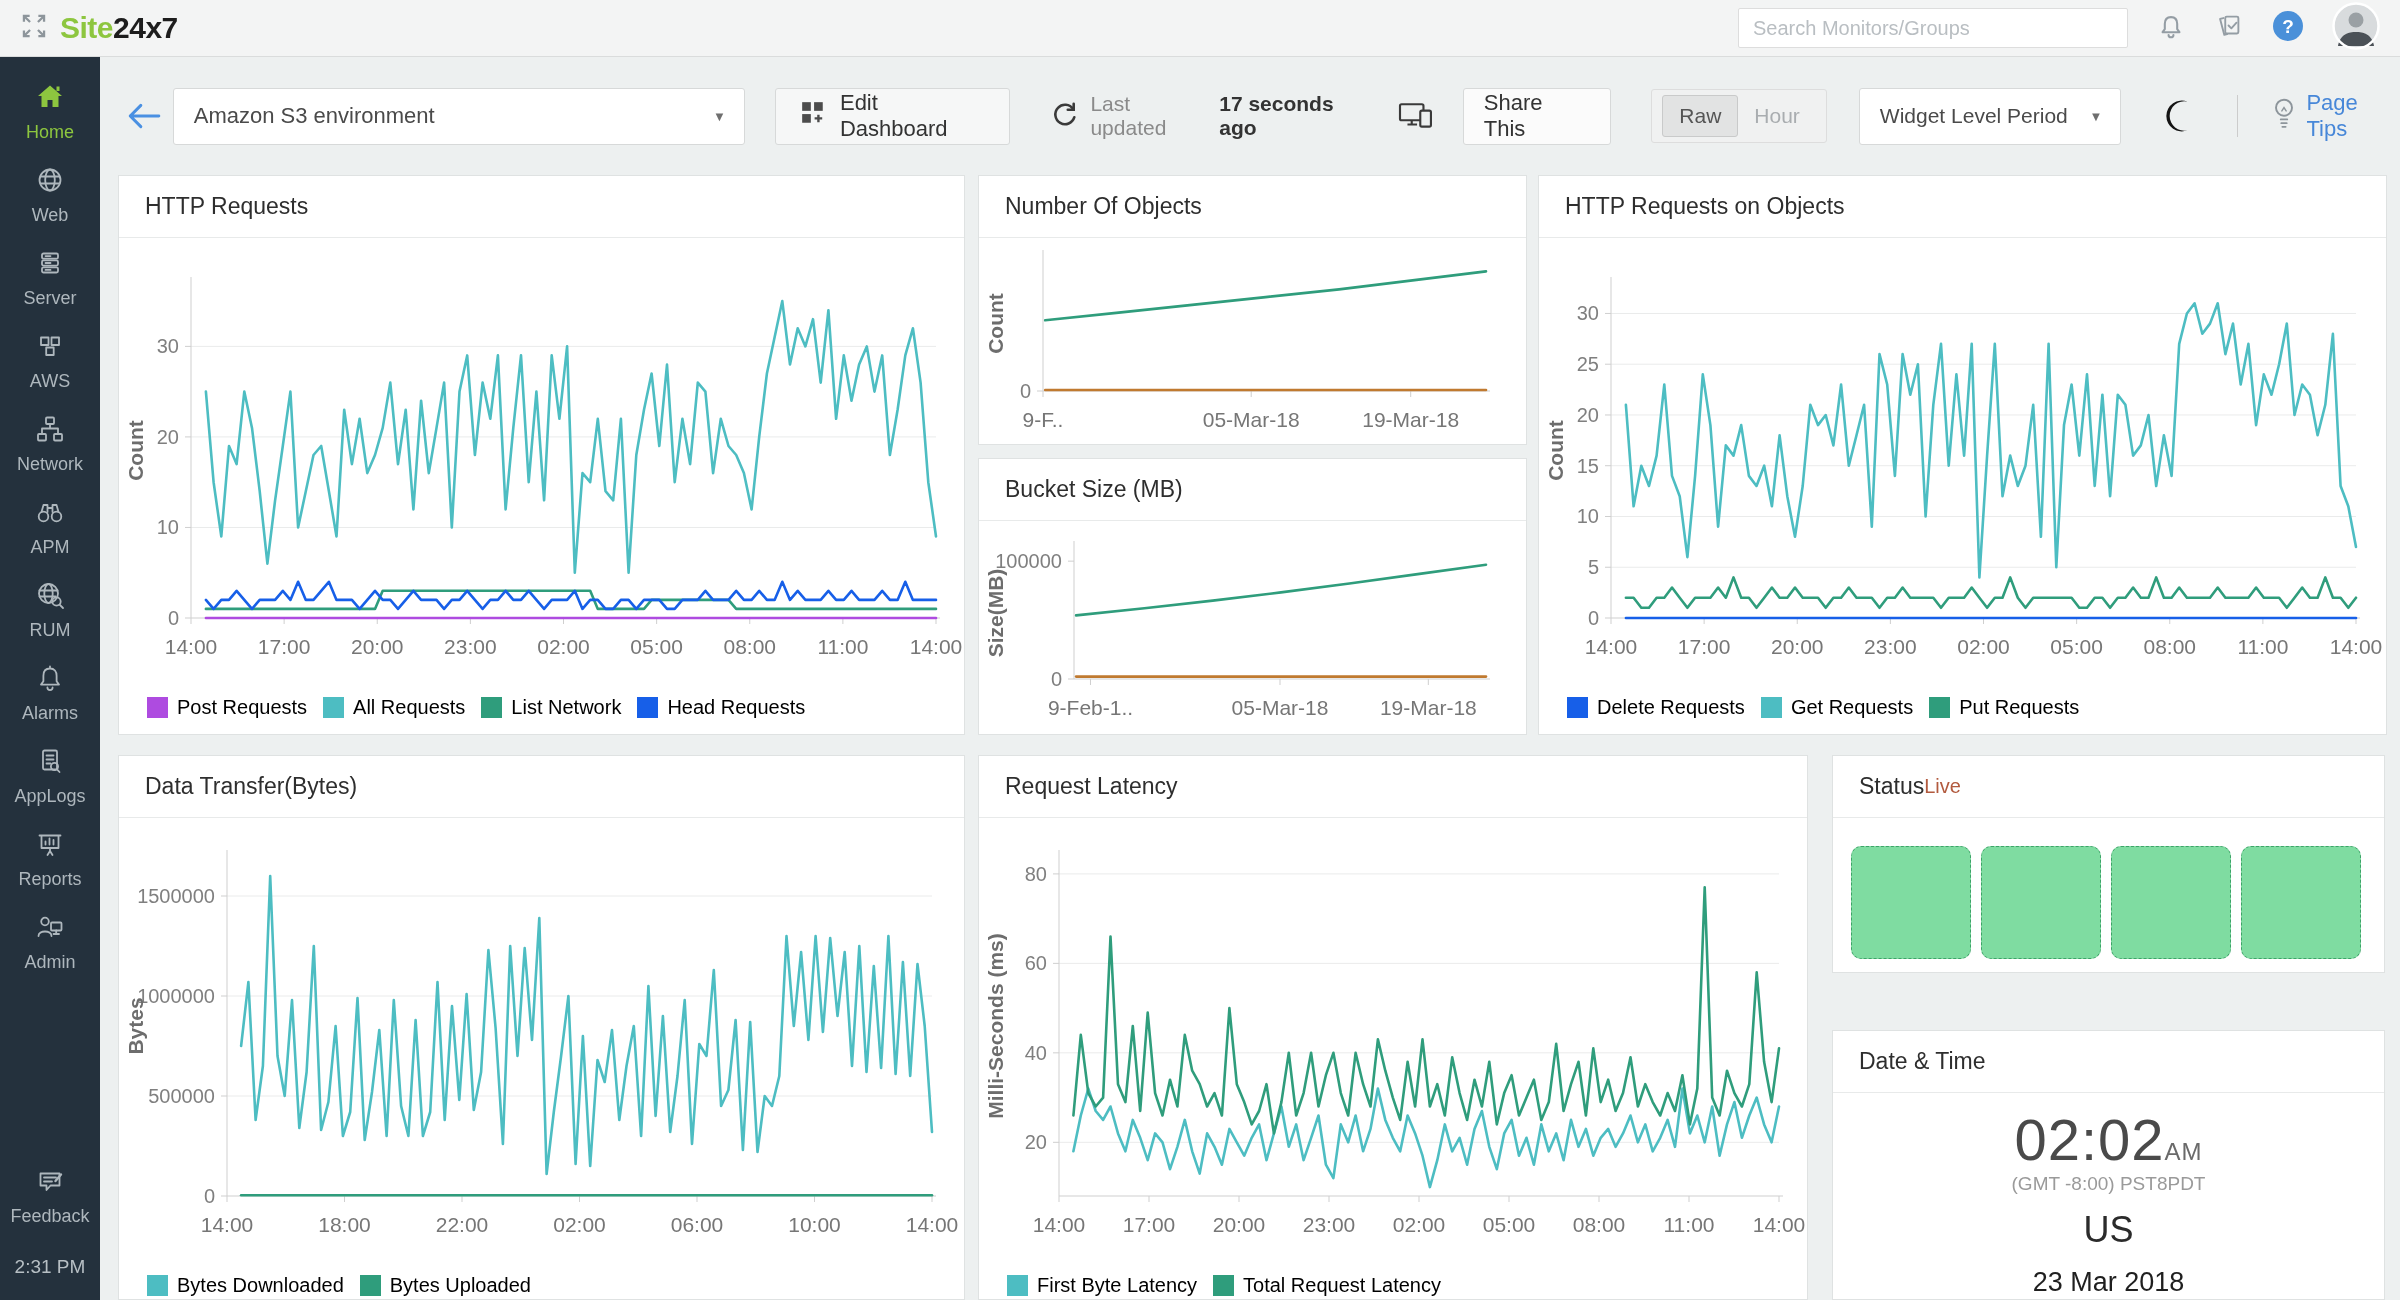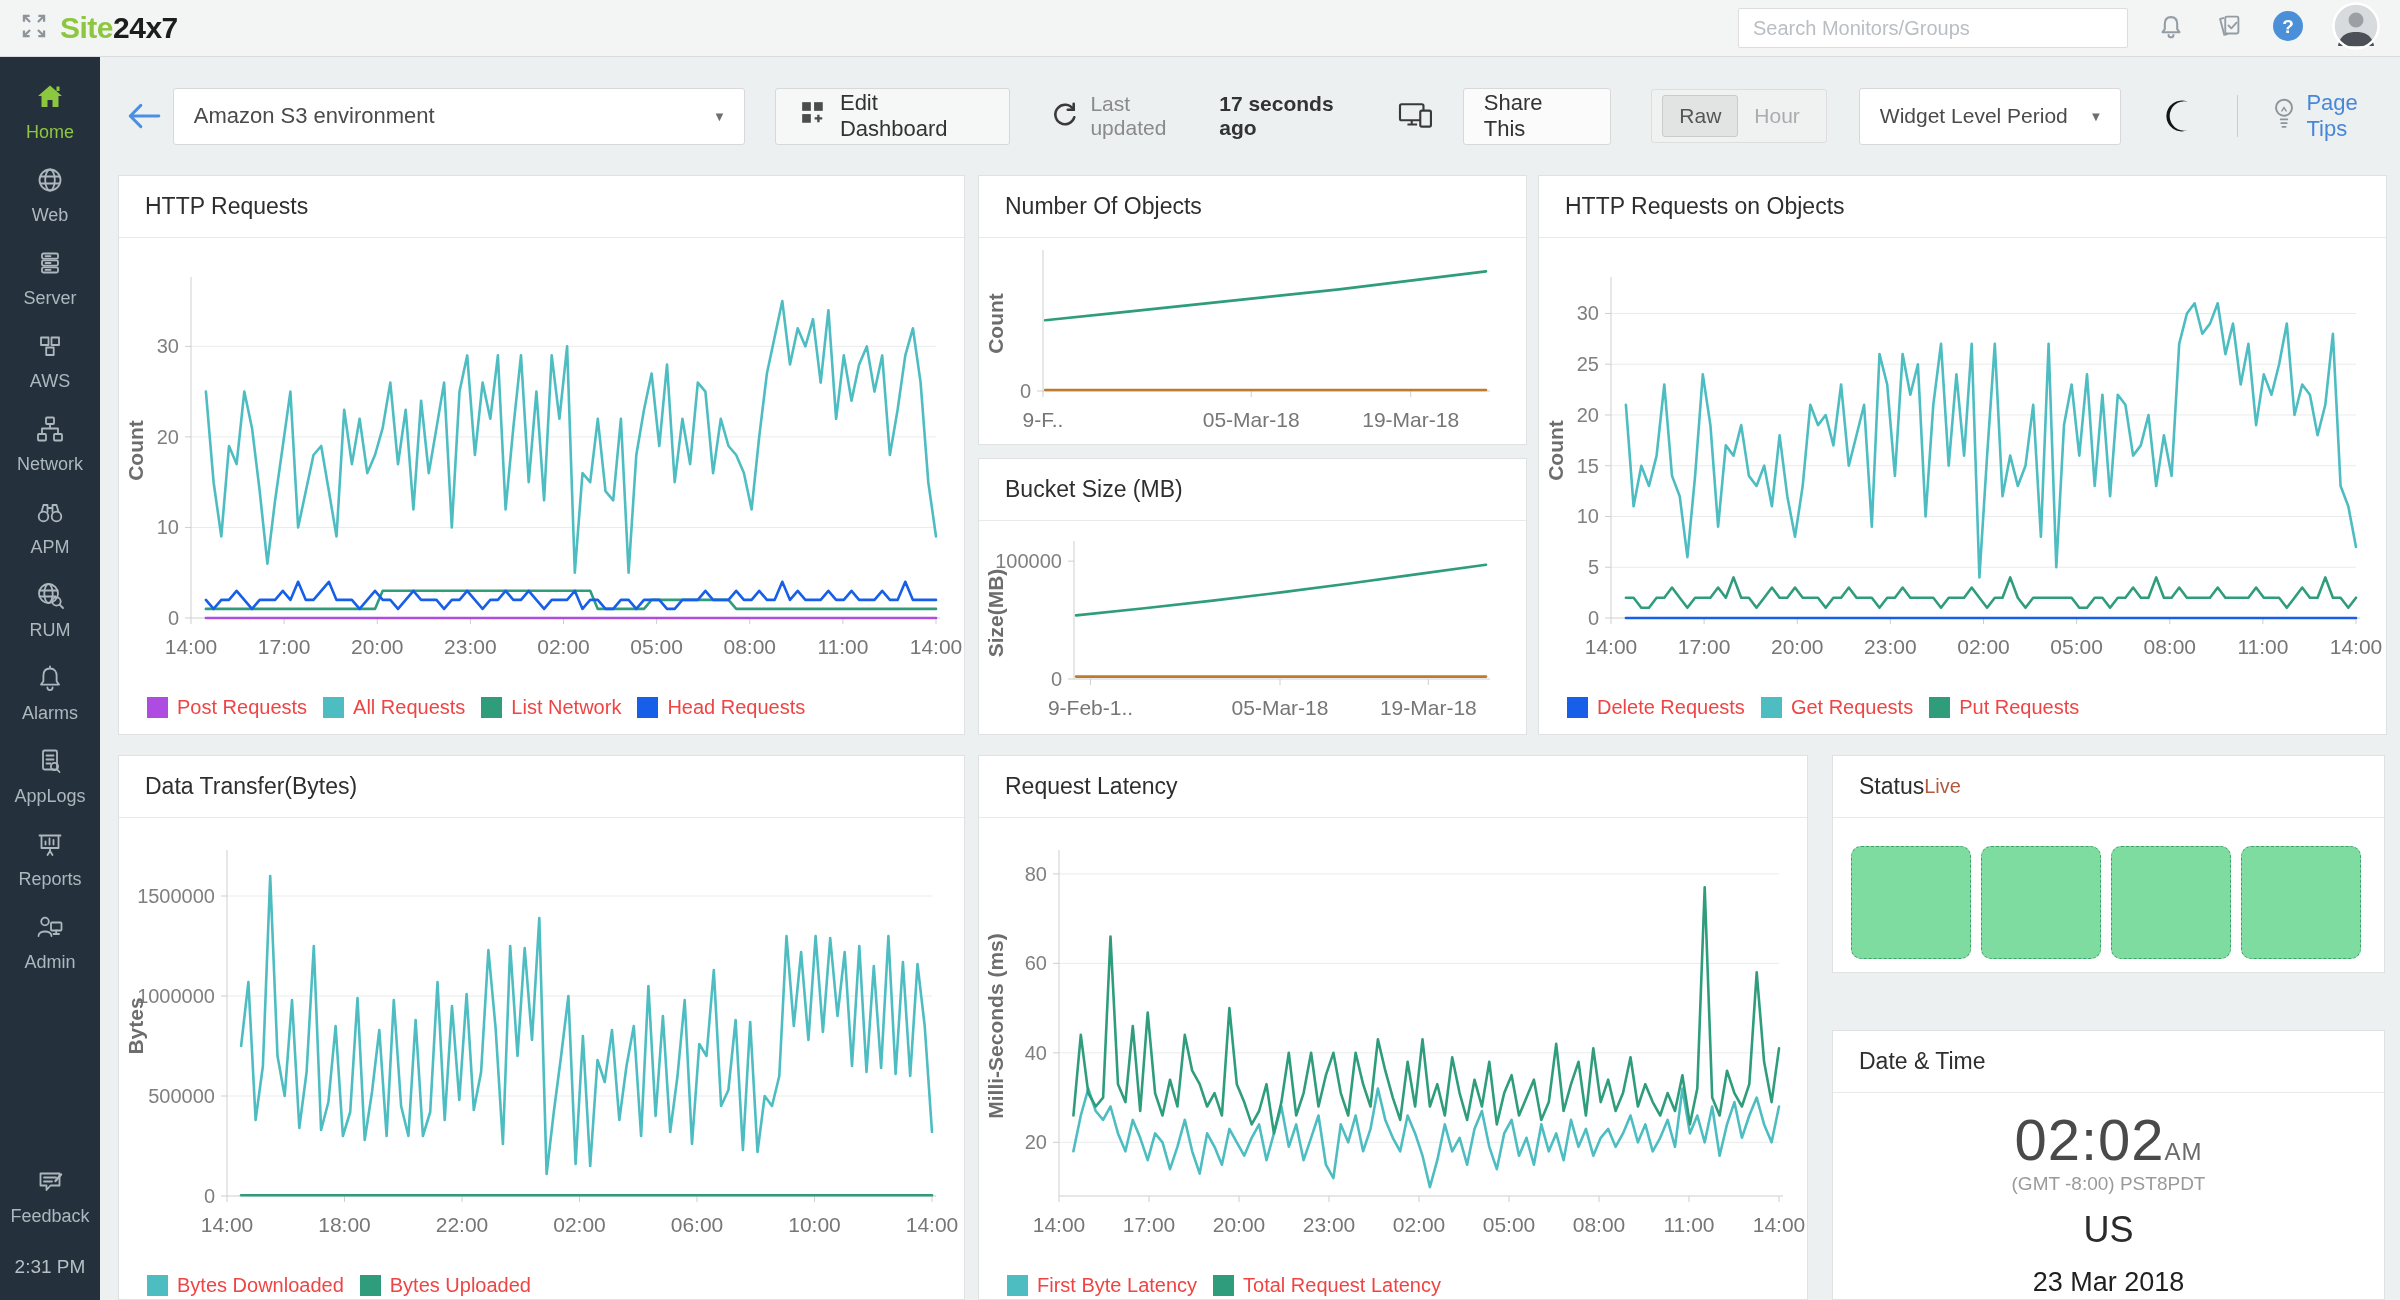--- a/index.html
+++ b/index.html
@@ -56,21 +56,21 @@
   .vdiv { width:1px; height:42px; background:#ccc; margin-left:40px; }
   .pagetips { margin-left:34px; display:flex; align-items:center; gap:10px; cursor:pointer; }
   .pagetips span { font-size:22px; color:#4787d8; }
 
   
   .widget { position:absolute; background:#fff; border:1px solid #dfe2e2; }
   .w-title { height:62px; border-bottom:1px solid #e8eaea; display:flex; align-items:center;
              padding:0 26px; font-size:23px; color:#2e2e2e; }
   .w-title .live { font-size:20px; color:#b25a3e; }
   .legend { display:flex; align-items:center; gap:16px; margin:4px 0 0 28px; }
-  .lg-item { display:flex; align-items:center; gap:9px; font-size:20px; color:#ef4444; cursor:pointer; }
+  .lg-item { display:flex; align-items:center; gap:9px; font-size:20px; color:#000000; cursor:pointer; }
   .lg-item .sw { width:21px; height:21px; display:inline-block; }
 
   .w1 { left:118px; top:175px;  width:847px; height:560px; }
   .w2 { left:978px; top:175px;  width:549px; height:270px; }
   .w3 { left:978px; top:458px;  width:549px; height:277px; }
   .w4 { left:1538px; top:175px; width:849px; height:560px; }
   .w5 { left:118px; top:755px;  width:847px; height:545px; }
   .w6 { left:978px; top:755px;  width:830px; height:545px; }
   .w7 { left:1832px; top:755px; width:553px; height:218px; }
   .w8 { left:1832px; top:1030px; width:553px; height:270px; }

